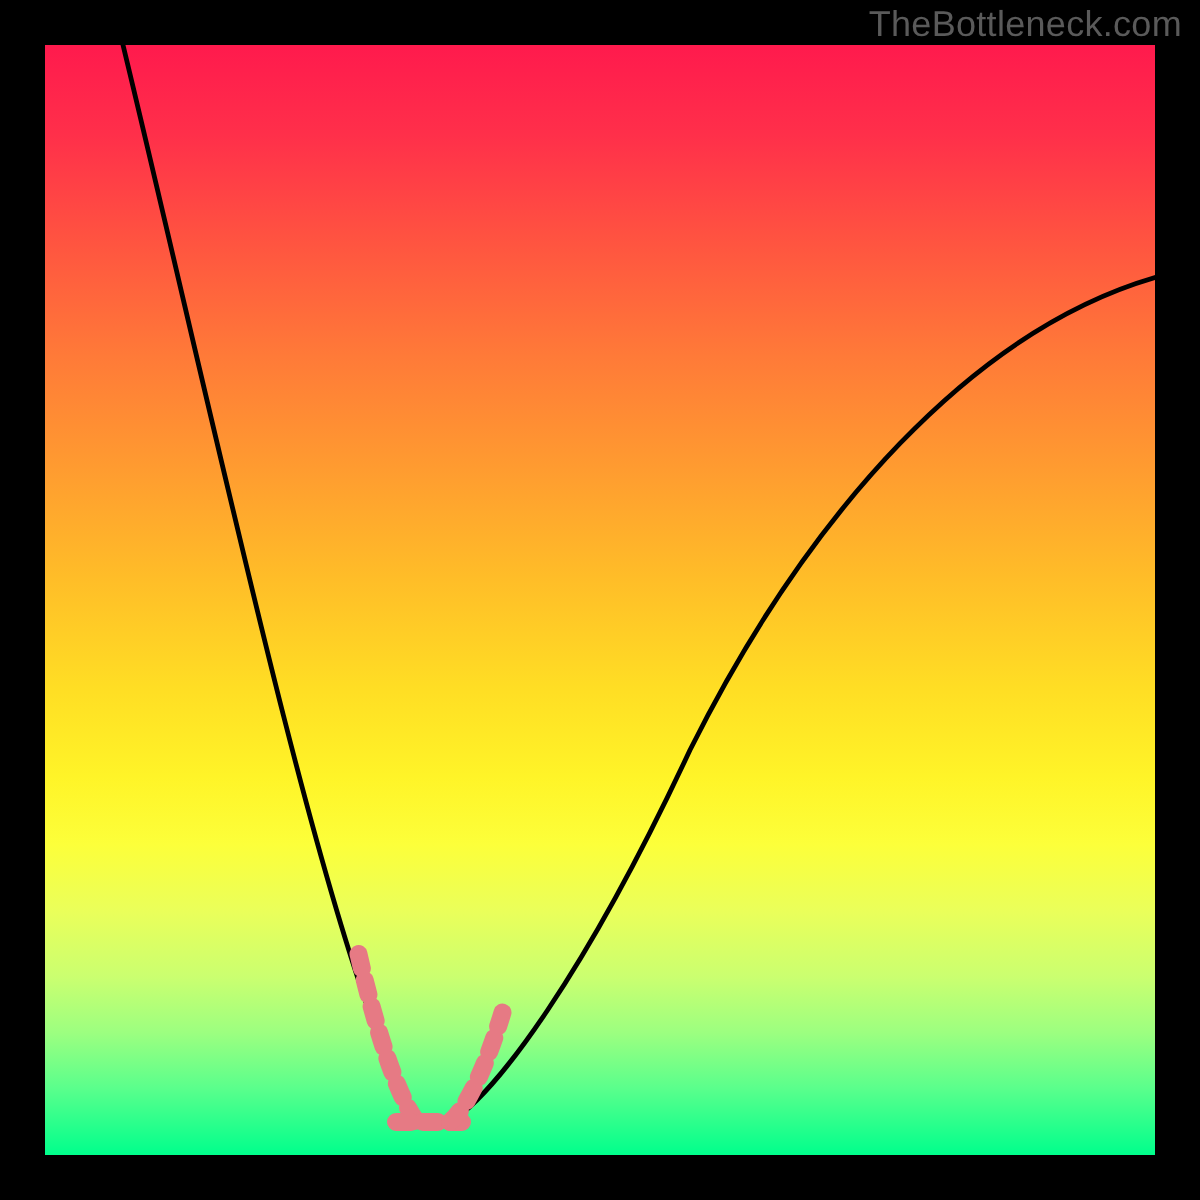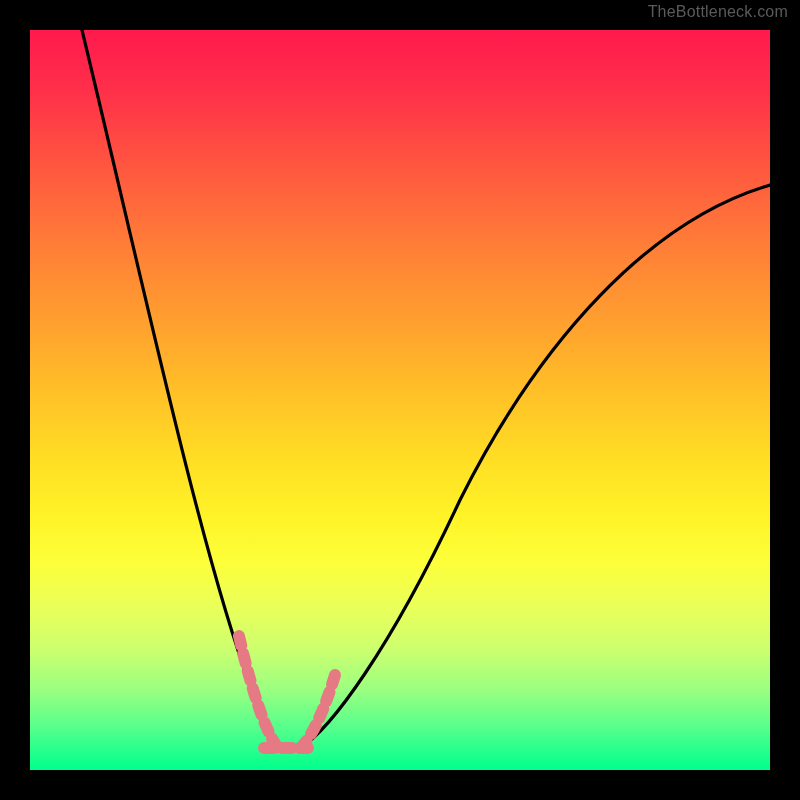--- a/index.html
+++ b/index.html
@@ -8,21 +8,21 @@
     width: 800px;
     height: 800px;
     background: #000;
     position: relative;
   }
   .watermark {
     position: absolute;
     top: 3px;
     right: 12px;
     font-family: Arial, Helvetica, sans-serif;
-    font-size: 16px;
+    font-size: 24px;
     color: #5a5a5a;
     font-weight: 500;
     letter-spacing: 0.2px;
   }
   .plot-area {
     position: absolute;
     left: 30px;
     top: 30px;
     width: 740px;
     height: 740px;

